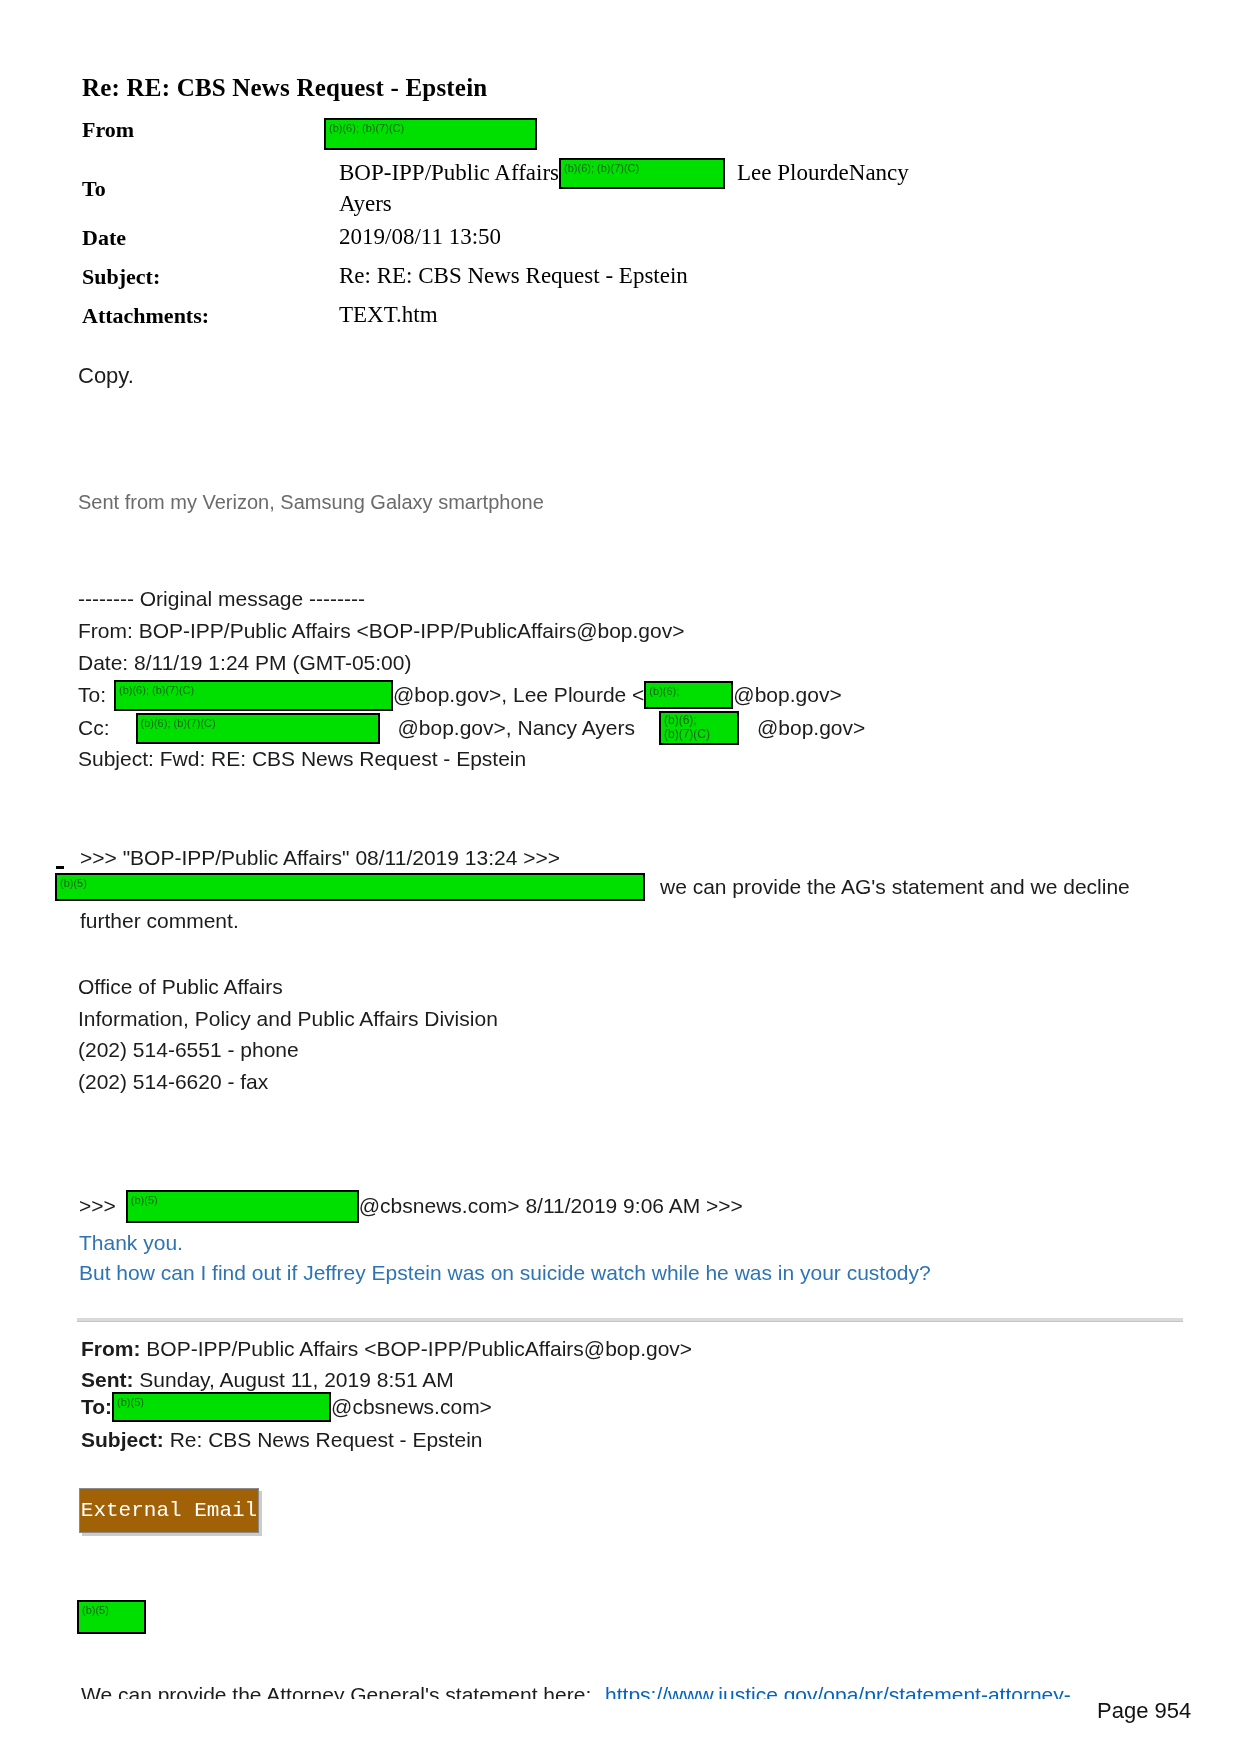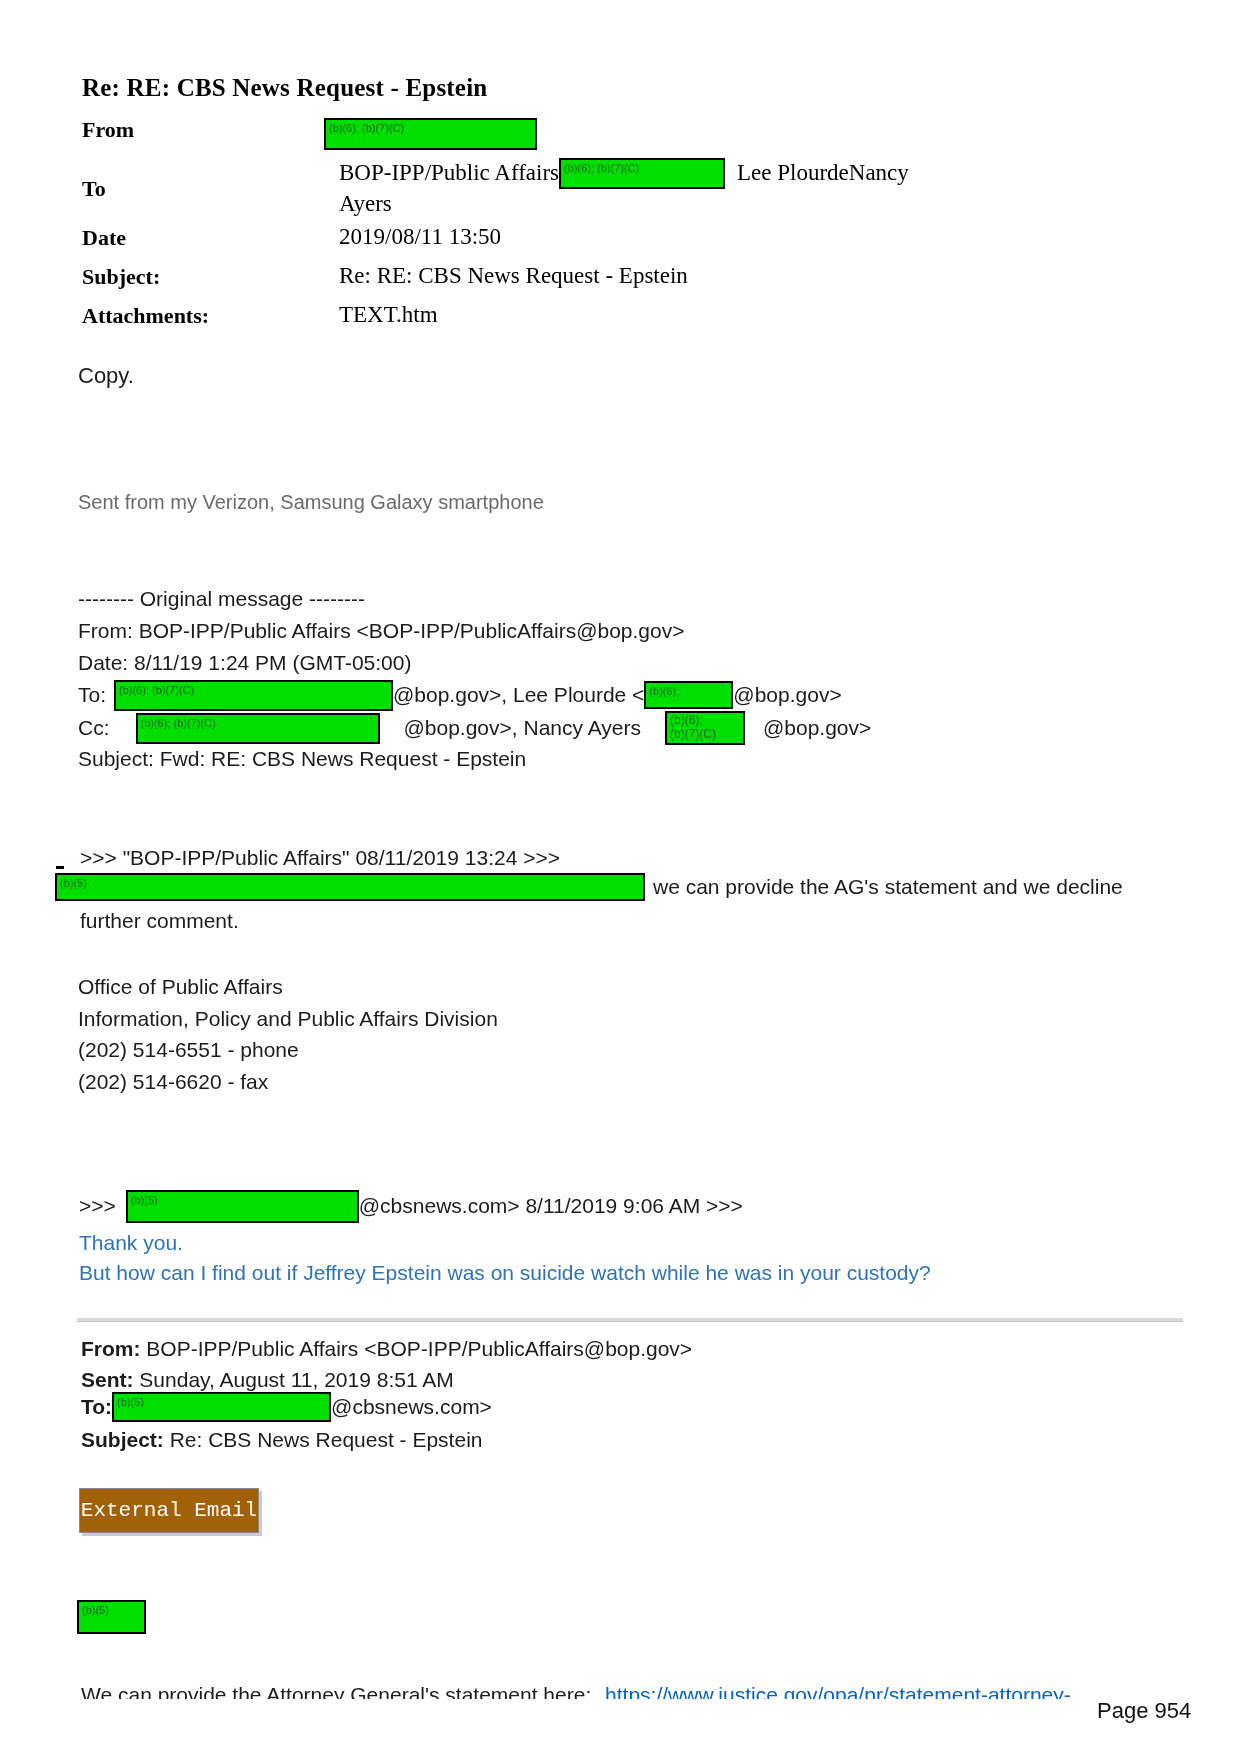--- a/index.html
+++ b/index.html
@@ -88,38 +88,38 @@
       <span class="lbl">(b)(6);</span>
     </span>
     <span>@bop.gov&gt;</span>
   </div>
 
   <div class="abs flexline body-txt" style="left:78px;top:711px;height:34px;gap:18px;">
     <span style="margin-right:8px;">Cc:</span>
     <span class="redact" style="width:244px;height:31px;">
       <span class="lbl">(b)(6); (b)(7)(C)</span>
     </span>
-    <span style="margin-right:6px;margin-left:6px;">@bop.gov&gt;, Nancy Ayers</span>
+    <span style="margin-right:6px;">@bop.gov&gt;, Nancy Ayers</span>
     <span class="redact" style="width:80px;height:34px;">
       <span class="lbl sm">(b)(6);</span>
       <span class="lbl sm">(b)(7)(C)</span>
     </span>
     <span>@bop.gov&gt;</span>
   </div>
 
   <div class="abs body-txt" style="left:78px;top:746px;">Subject: Fwd: RE: CBS News Request - Epstein</div>
 
   <div class="abs body-txt" style="left:80px;top:845px;">&gt;&gt;&gt; "BOP-IPP/Public Affairs" 08/11/2019 13:24 &gt;&gt;&gt;</div>
   <div class="abs dash" style="left:56px;top:866px;width:8px;height:3px;"></div>
 
   <div class="abs flexline body-txt" style="left:55px;top:872px;height:30px;">
     <span class="redact" style="width:590px;height:28px;">
       <span class="lbl">(b)(5)</span>
     </span>
-    <span style="margin-left:8px;">we can provide the AG's statement and we decline</span>
+    <span style="margin-left:15px;">we can provide the AG's statement and we decline</span>
   </div>
   <div class="abs body-txt" style="left:80px;top:908px;">further comment.</div>
 
   <div class="abs" style="left:78px;top:971px;">
     <div class="sigline">Office of Public Affairs</div>
     <div class="sigline">Information, Policy and Public Affairs Division</div>
     <div class="sigline">(202) 514-6551 - phone</div>
     <div class="sigline">(202) 514-6620 - fax</div>
   </div>
 

